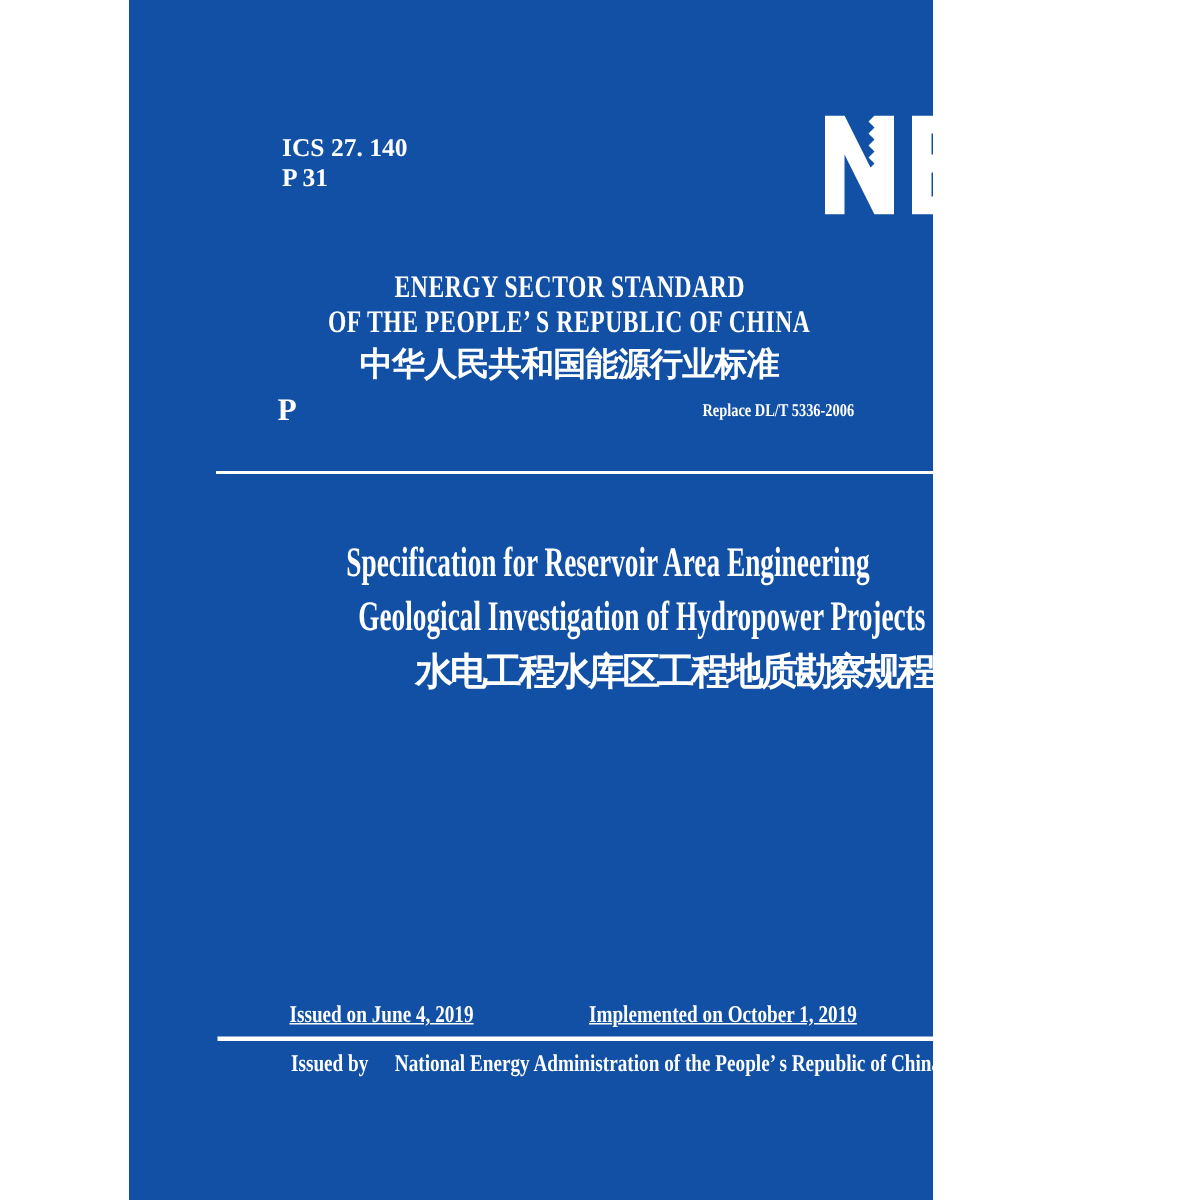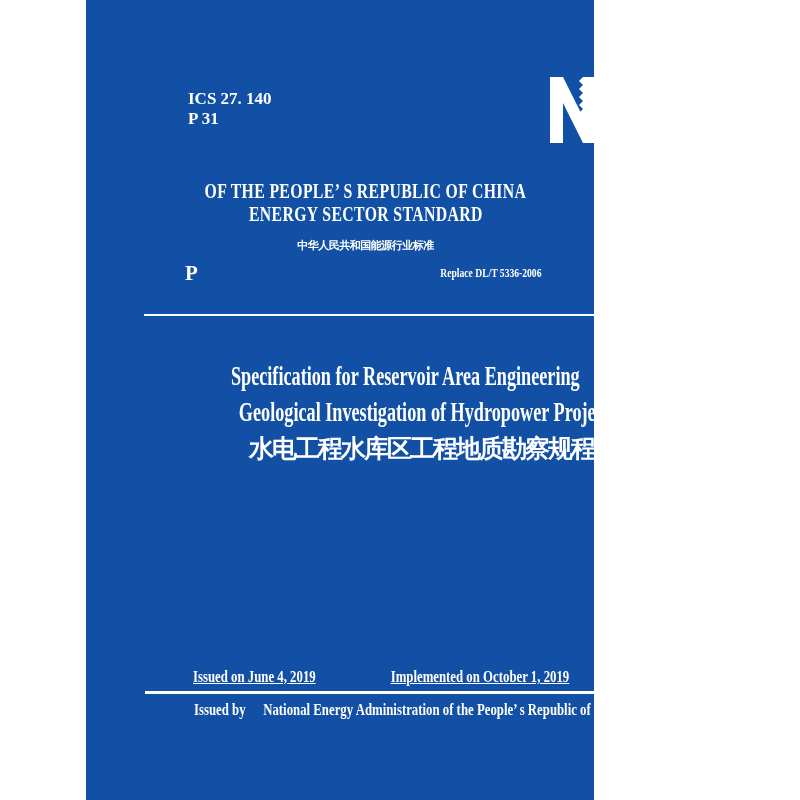--- a/index.html
+++ b/index.html
@@ -1,37 +1,37 @@
 <!DOCTYPE html>
 <html style="--cover-blue: #1150A4; --ink: #FFFFFF;"><head>
 <meta charset="utf-8">
 <style>
   :root{ --cover-blue:#1150A4; --ink:#ffffff; }
   html,body{margin:0;padding:0;}
   body{width:800px;height:800px;background:#ffffff;position:relative;overflow:hidden;
        font-family:"Liberation Serif","DejaVu Serif",serif;}
   .page{position:absolute;inset:0;background:#ffffff;}
   .cover{position:absolute;left:86px;top:0;width:508px;height:800px;
-         background:var(--cover-blue,#1150A4);color:var(--ink,#fff);font-weight:bold;}
+         background:var(--cover-blue,#1150A4);color:var(--ink,#fff);font-weight:bold;padding-left:28px;}
 
   
   .cx65{display:inline-block;transform:scaleX(.65);transform-origin:center;white-space:nowrap;}
   .cx75{display:inline-block;transform:scaleX(.75);transform-origin:center;white-space:nowrap;}
   .cx80{display:inline-block;transform:scaleX(.80);transform-origin:center;white-space:nowrap;}
   .oL{transform-origin:left center;}
   .oR{transform-origin:right center;}
 
   .ics{position:absolute;left:102px;top:89px;font-size:17px;line-height:20px;}
 
   .logo{position:absolute;left:464px;top:77px;width:106px;height:66px;fill:#ffffff;}
 
   .heading{position:absolute;left:51px;right:0;top:180px;text-align:center;}
   .h-en{font-size:21px;line-height:23px;letter-spacing:.5px;}
-  .h-cn{font-size:11px;line-height:26px;margin-top:6px;letter-spacing:-.5px;
-        font-family:Liberation Serif, serif;}
+  .h-cn{font-size:22px;line-height:26px;margin-top:6px;letter-spacing:-.5px;
+        font-family:Liberation Mono, monospace;}
 
   .code-row{position:absolute;left:99px;right:53px;top:262px;display:flex;
             justify-content:space-between;align-items:flex-start;}
   .pcode{font-size:21px;line-height:22px;}
   .numblock{text-align:right;}
   .num{font-size:21px;line-height:22px;}
   .rep{font-size:12px;line-height:16px;margin-top:3px;}
 
   .rule{position:absolute;background:#ffffff;}
   .rule1{left:58px;top:314px;width:570px;height:2px;}
@@ -61,22 +61,22 @@
 
     <svg class="logo" viewBox="0 0 106 66" role="img" aria-label="NB">
       <path d="M0 0 L13 0 L33 40 L29 36 L33 32 L29 28 L33 24 L29 20 L33 16 L29 12 L33 8 L29 4 L33 0
                L46 0 L46 66 L33 66 L13 26 L13 66 L0 66 Z"></path>
       <path fill-rule="evenodd" transform="translate(58,0)" d="M0 0 L28 0 Q46 0 46 16 Q46 27 36 31 Q48 35 48 48 Q48 66 28 66 L0 66 Z
                M13 12 L26 12 Q33 12 33 19 Q33 26 26 26 L13 26 Z
                M13 38 L27 38 Q35 38 35 46 Q35 54 27 54 L13 54 Z"></path>
     </svg>
 
     <div class="heading">
+      <div class="h-en"><span class="cx75">ENERGY SECTOR STANDARD</span></div>
       <div class="h-en"><span class="cx75">OF THE PEOPLE’ S REPUBLIC OF CHINA</span></div>
-      <div class="h-en"><span class="cx75">ENERGY SECTOR STANDARD</span></div>
       <div class="h-cn">中华人民共和国能源行业标准</div>
     </div>
 
     <div class="code-row">
       <div class="pcode">P</div>
       <div class="numblock">
         <div class="rep"><span class="cx80 oR">Replace DL/T 5336-2006</span></div>
       </div>
     </div>
 

